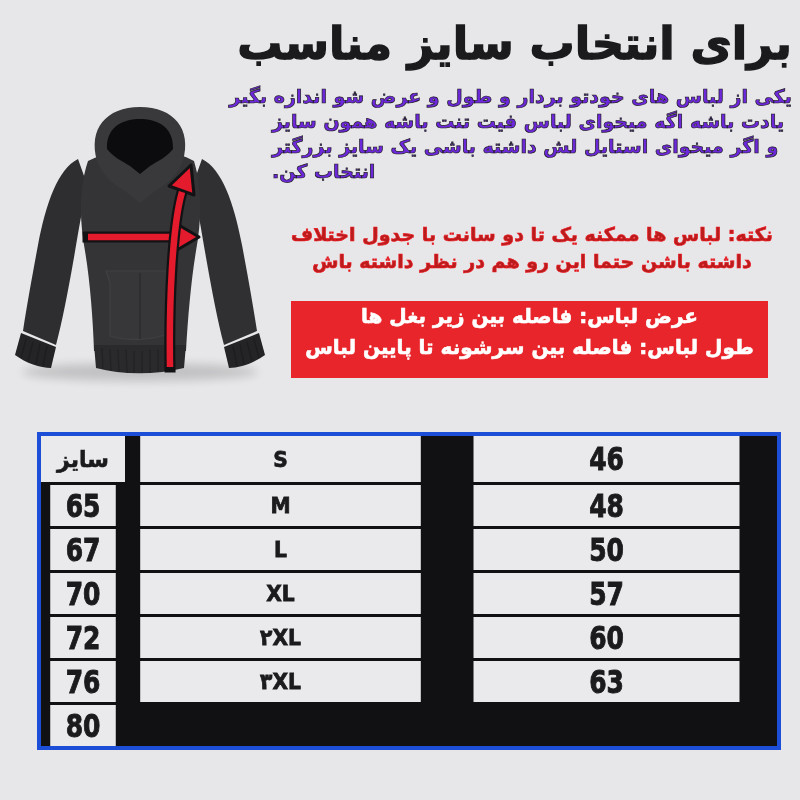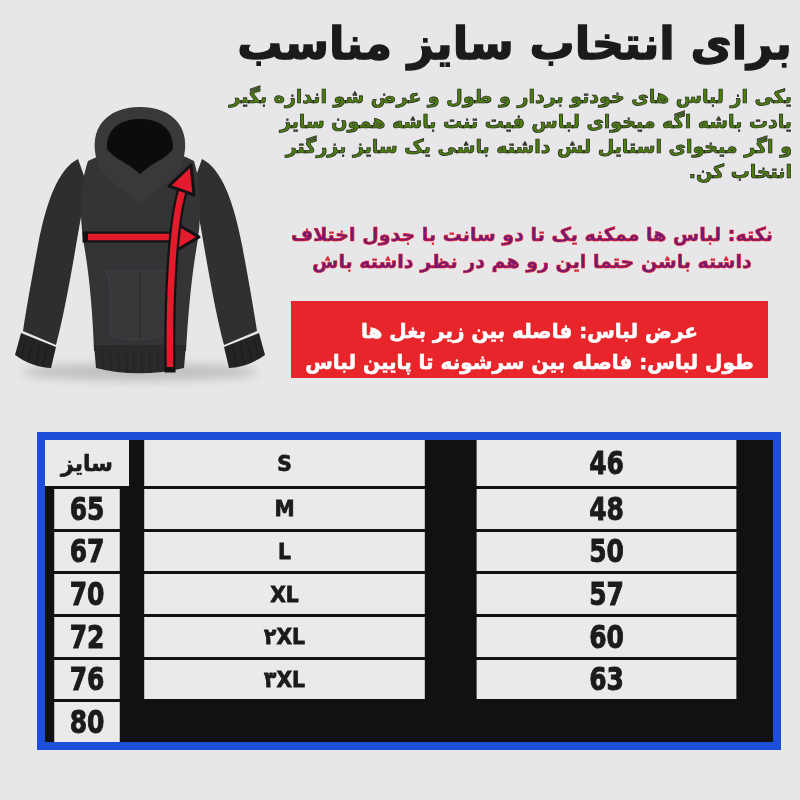--- a/index.html
+++ b/index.html
@@ -14,51 +14,51 @@
   
   .title{
     position:absolute;top:6px;right:8px;left:0;
     direction:rtl;text-align:right;
     font-size:45px;font-weight:bold;color:#1b1b1d;
     -webkit-text-stroke:1.4px #1b1b1d;
     white-space:nowrap;line-height:76px;
   }
   .intro{
     position:absolute;top:84px;right:8px;width:520px;
-    direction:rtl;text-align:right;color:#4d7c0f;
+    direction:rtl;text-align:left;color:#6d28d9;
   }
   .intro .ln{
     font-size:19px;font-weight:bold;line-height:25px;
     -webkit-text-stroke:0.7px #1c1c1e;white-space:nowrap;
   }
   .note{
     position:absolute;top:221px;right:8px;width:520px;
-    direction:rtl;text-align:center;color:#701a75;
+    direction:rtl;text-align:center;color:#b91c1c;
   }
   .note .ln{
     font-size:19px;font-weight:bold;line-height:27px;
     -webkit-text-stroke:0.7px #ed1c24;white-space:nowrap;
   }
 
   
   .defbox{
     position:absolute;left:291px;top:301px;width:477px;height:77px;
     background:#e8252b;
-    display:flex;flex-direction:column;align-items:center;justify-content:flex-end;
+    display:flex;flex-direction:column;align-items:center;justify-content:flex-start;
     direction:rtl;
   }
   .defbox .ln{
     color:#ffffff;font-size:20px;font-weight:bold;line-height:31px;
     -webkit-text-stroke:0.6px #ffffff;white-space:nowrap;text-align:center;
   }
 
   
   .size-table{
     position:absolute;left:37px;top:432px;width:744px;height:318px;
-    box-sizing:border-box;border:8px solid #1d4ed8;
+    box-sizing:border-box;border:4px solid #1d4ed8;
     background:#111113;
     display:grid;
     grid-template-columns:84px 305px 1fr;
     grid-template-rows:46px repeat(6,1fr);
     gap:3px;
   }
   .size-table .cell{
     background:#eaeaec;
     display:flex;align-items:center;justify-content:center;
     color:#1b1b1d;overflow:hidden;

